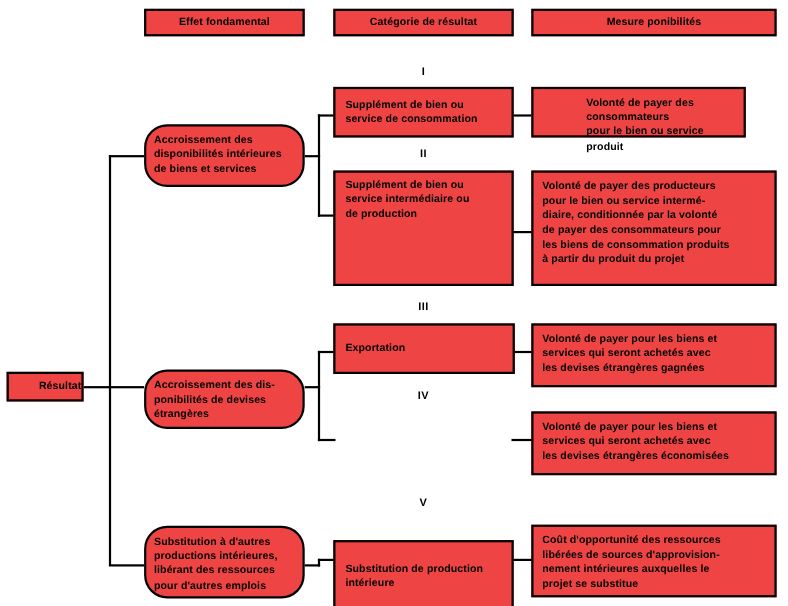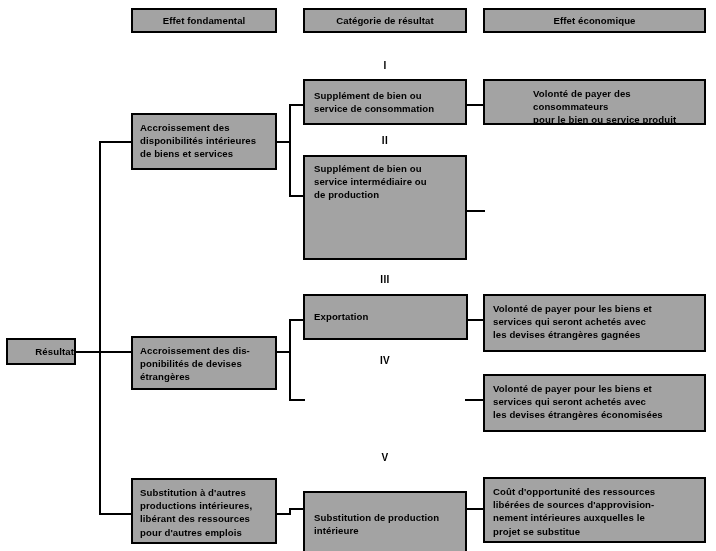--- a/index.html
+++ b/index.html
@@ -6,40 +6,40 @@
   body{
     width:716px;height:551px;position:relative;overflow:hidden;
     font-family:"Liberation Sans","DejaVu Sans",sans-serif;
     color:#000;
     -webkit-font-smoothing:none;
   }
   #canvas{position:absolute;left:0;top:0;width:716px;height:551px;}
 
   .box{
     position:absolute;box-sizing:border-box;
-    border:2px solid #000;background:#a3a3a3;
+    border:2px solid #000;background:#ef4444;
     display:flex;align-items:center;
     z-index:3;
   }
   .box .txt{
     display:block;width:100%;
     font-size:9.6px;line-height:13.2px;
     font-weight:600;letter-spacing:.1px;
     white-space:pre-line;
   }
 
   
   .hdr{justify-content:center;}
   .hdr .txt{text-align:center;font-size:9.6px;font-weight:600;}
 
   
   .root .txt{text-align:right;padding-left:0;font-weight:700;}
 
   
-  .effect{padding:5px 7px;align-items:flex-start;}
+  .effect{padding:5px 7px;align-items:flex-start;border-radius:21px;}
   .effect .txt{text-align:left;padding-top:1px;}
 
   
   .cat{padding:5px 9px;}
   .cat .txt{text-align:left;}
 
   
   .meas{padding:5px 8px;align-items:flex-start;}
   .meas .txt{text-align:left;padding-top:1px;}
 
@@ -62,21 +62,21 @@
 
   <div class="box hdr" style="left:131px;top:8px;width:146px;height:25px;">
     <span class="txt">Effet fondamental</span>
   </div>
 
   <div class="box hdr" style="left:303px;top:8px;width:164px;height:25px;">
     <span class="txt">Catégorie de résultat</span>
   </div>
 
   <div class="box hdr" style="left:483px;top:8px;width:223px;height:25px;">
-    <span class="txt">Effet économique</span>
+    <span class="txt">Mesure ponibilités</span>
   </div>
 
   <div class="ln lnh" style="left:76px;top:351px;width:25px;"></div>
 
   <div class="ln lnv" style="left:99px;top:141px;height:373px;"></div>
 
   <div class="ln lnh" style="left:99px;top:141px;width:32px;"></div>
 
   <div class="ln lnh" style="left:99px;top:351px;width:32px;"></div>
 
@@ -122,30 +122,38 @@
 productions intérieures,
 libérant des ressources
 pour d'autres emplois</span>
   </div>
 
   <div class="rn" style="left:303px;top:60px;width:164px;">I</div>
   <div class="box cat" style="left:303px;top:79px;width:164px;height:46px;">
     <span class="txt">Supplément de bien ou
 service de consommation</span>
   </div>
-  <div class="box meas" style="left:483px;top:79px;width:223px;height:46px;padding-left:48px;">
+  <div class="box meas" style="left:483px;top:79px;width:195px;height:46px;padding-left:48px;">
     <span class="txt">Volonté de payer des consommateurs
 pour le bien ou service produit</span>
   </div>
 
   <div class="rn" style="left:303px;top:135px;width:164px;">II</div>
   <div class="box cat" style="left:303px;top:155px;width:164px;height:105px;align-items:flex-start;">
     <span class="txt">Supplément de bien ou
 service intermédiaire ou
 de production</span>
+  </div>
+  <div class="box meas" style="left:483px;top:155px;width:223px;height:105px;">
+    <span class="txt">Volonté de payer des producteurs
+pour le bien ou service intermé-
+diaire, conditionnée par la volonté
+de payer des consommateurs pour
+les biens de consommation produits
+à partir du produit du projet</span>
   </div>
 
   <div class="rn" style="left:303px;top:274px;width:164px;">III</div>
   <div class="box cat" style="left:303px;top:294px;width:165px;height:46px;">
     <span class="txt">Exportation</span>
   </div>
   <div class="box meas" style="left:483px;top:294px;width:223px;height:58px;">
     <span class="txt">Volonté de payer pour les biens et
 services qui seront achetés avec
 les devises étrangères gagnées</span>

